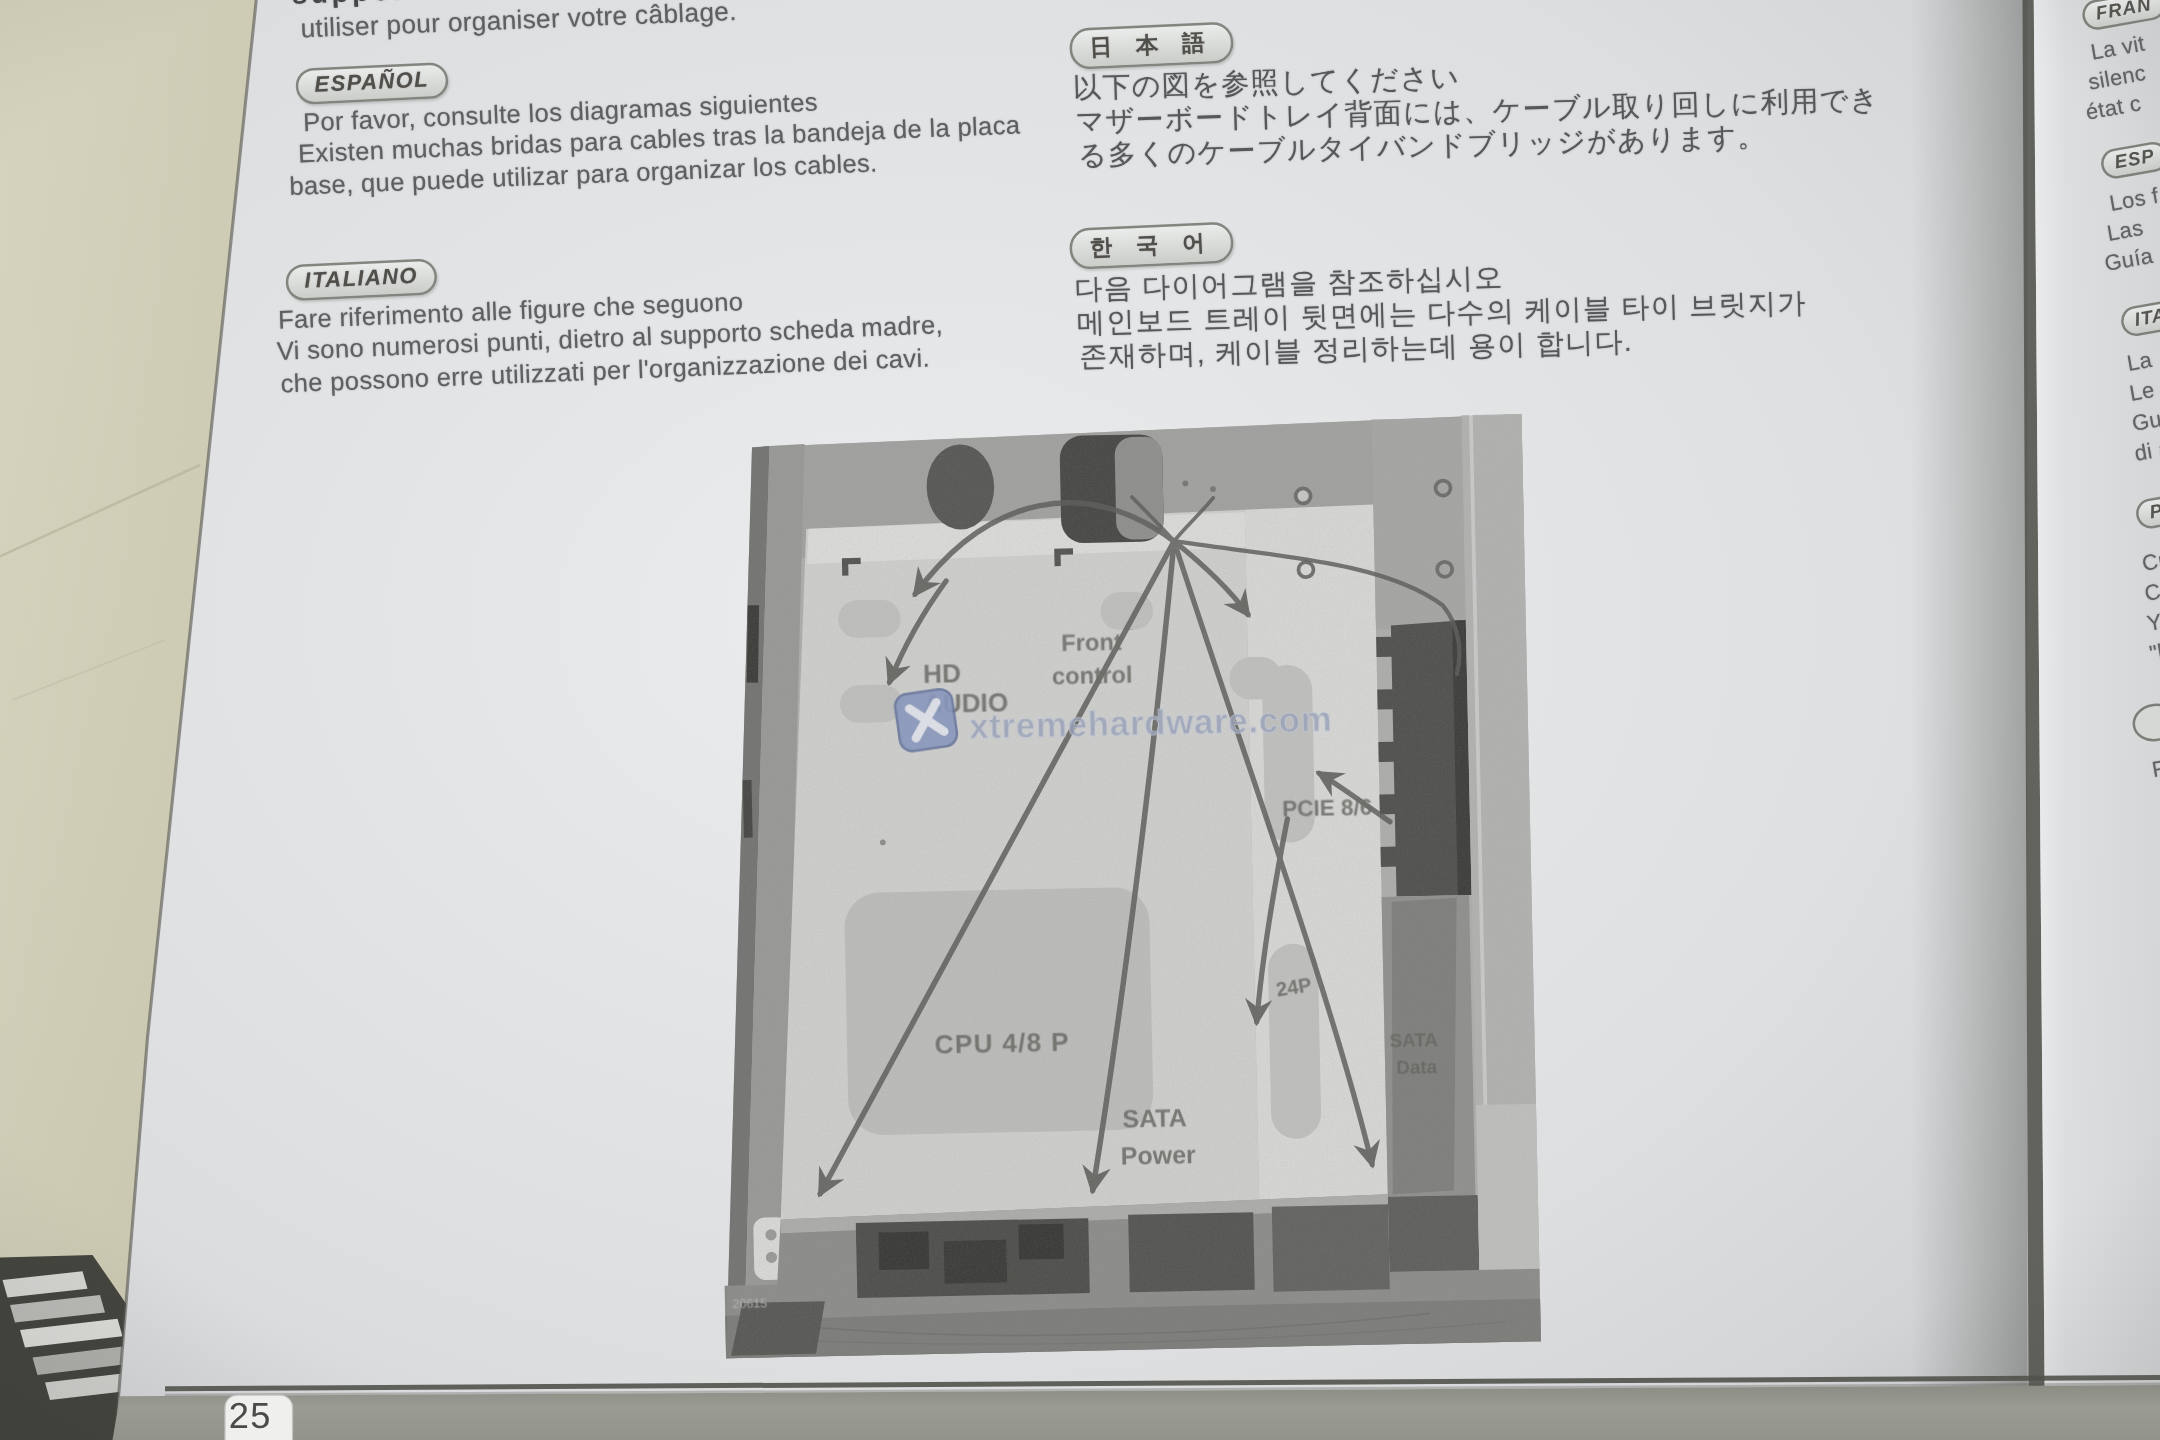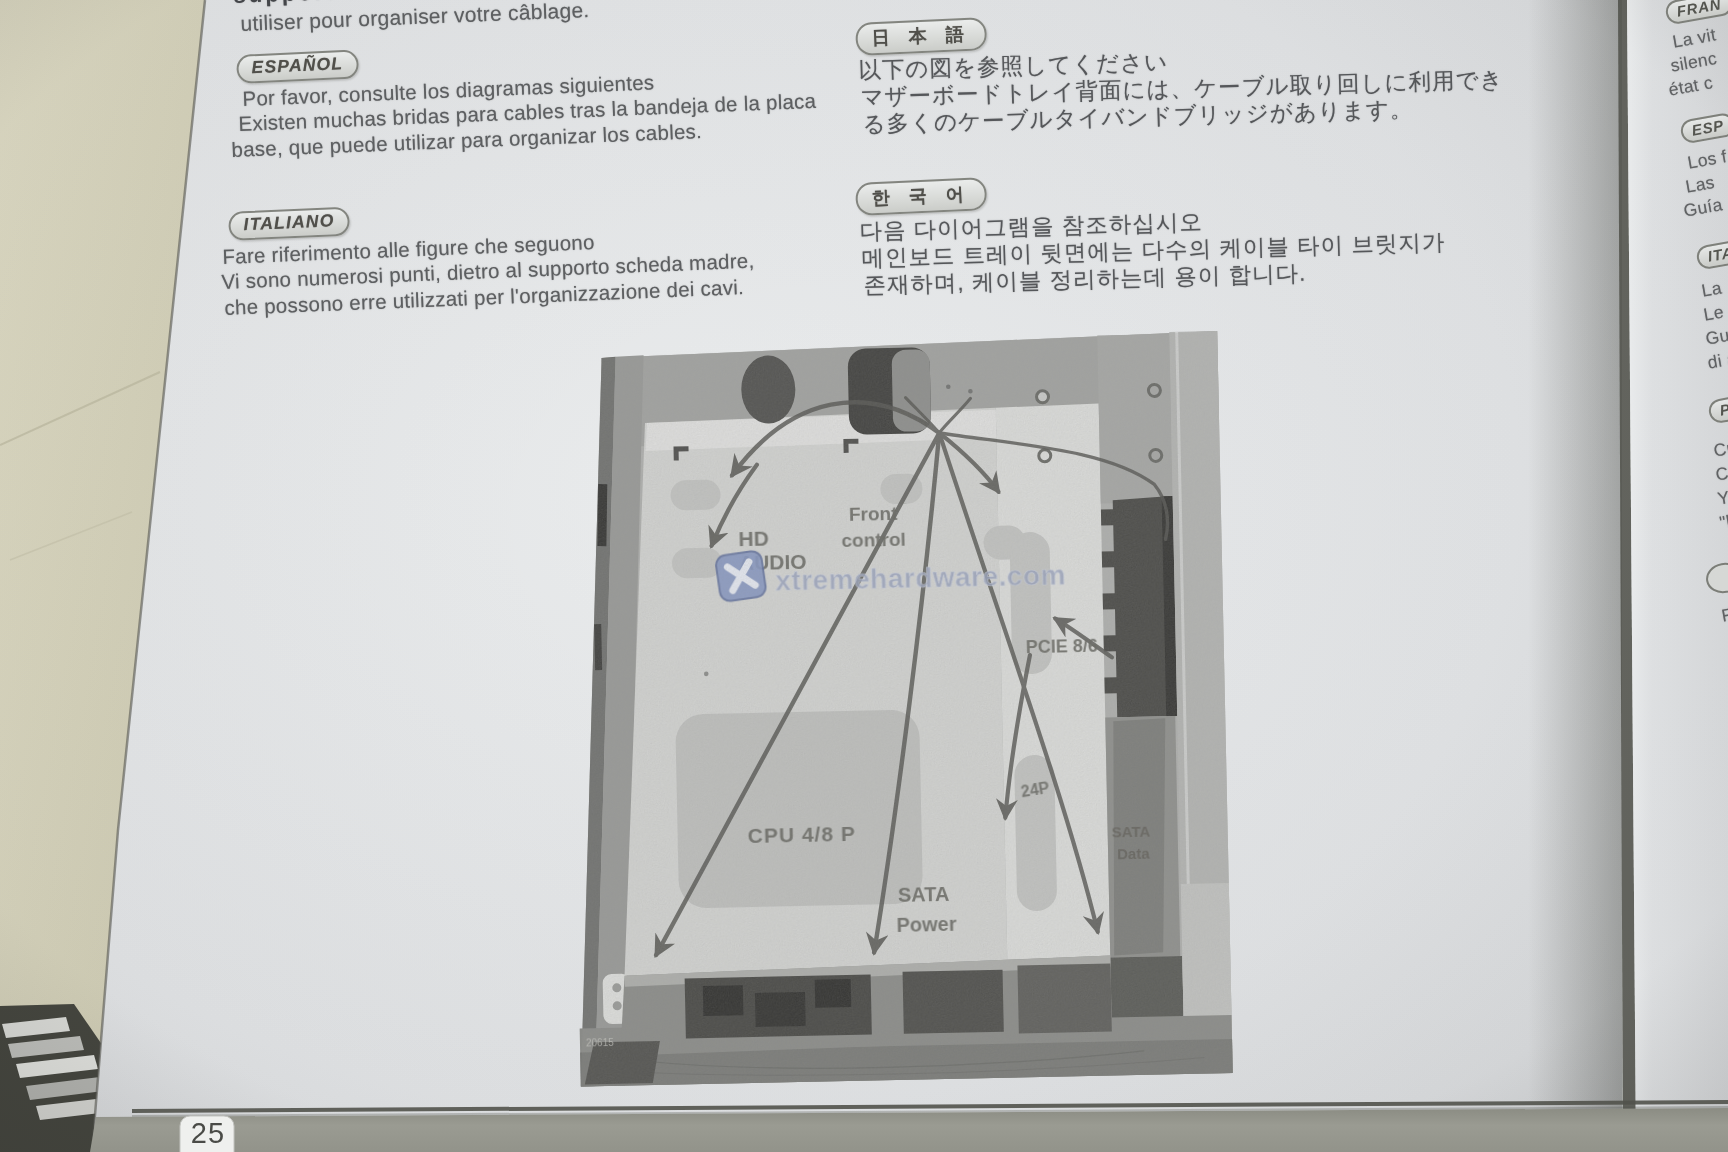--- a/index.html
+++ b/index.html
@@ -34,21 +34,21 @@
     transform:rotate(-10deg);transform-origin:left top;
   }
   .rp-badge{
     position:absolute;white-space:nowrap;
     border:2px solid #7e807a;border-radius:14px;padding:1px 9px 2px;
     background:linear-gradient(180deg,#e6e8e7,#c9cbc7);
     color:#54554F;font-weight:bold;font-style:italic;font-size:15px;letter-spacing:.8px;
     transform:rotate(-10deg);transform-origin:left top;
   }
   .pageno{
-    position:absolute;left:183px;top:1117px;width:50px;text-align:center;
+    position:absolute;left:183px;top:1117px;width:50px;
     font-size:29px;color:#4a4b47;letter-spacing:1px;
   }
   svg text{font-family:"Liberation Sans","DejaVu Sans",sans-serif;}
 </style>
 </head>
 <body>
 
 <svg class="abs" width="1728" height="1152" viewBox="0 0 1728 1152" style="left:0;top:0">
   <defs>
     <linearGradient id="tableG" x1="0" y1="0" x2="1" y2="1">

